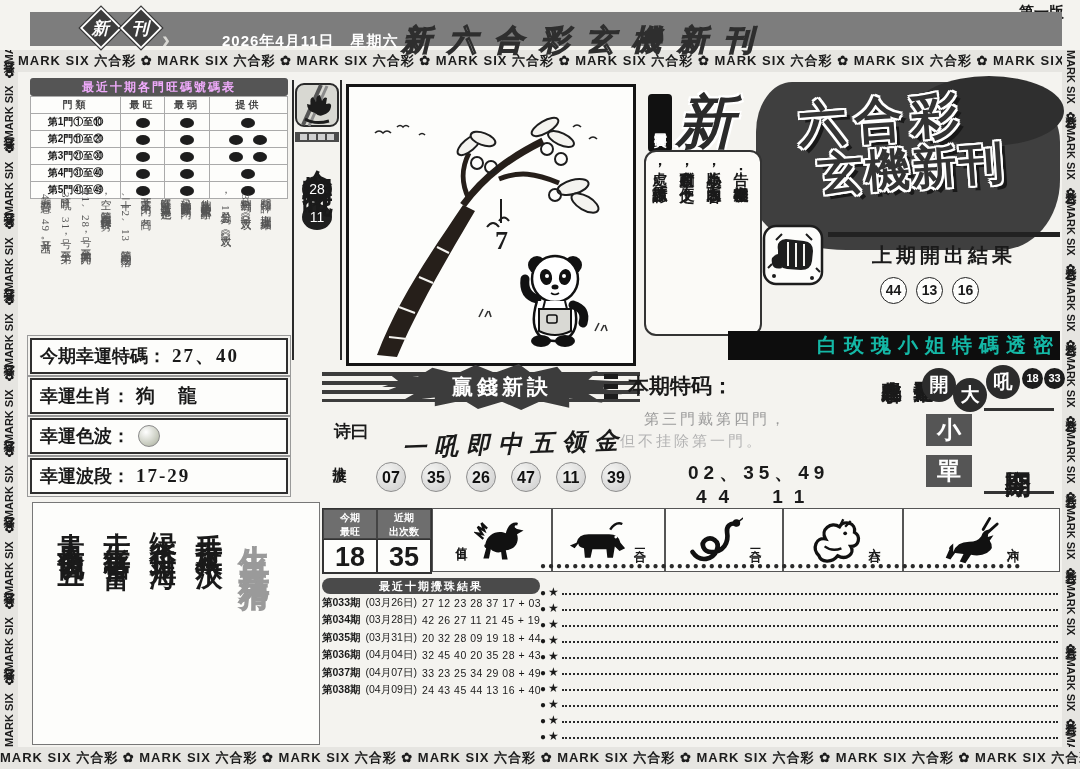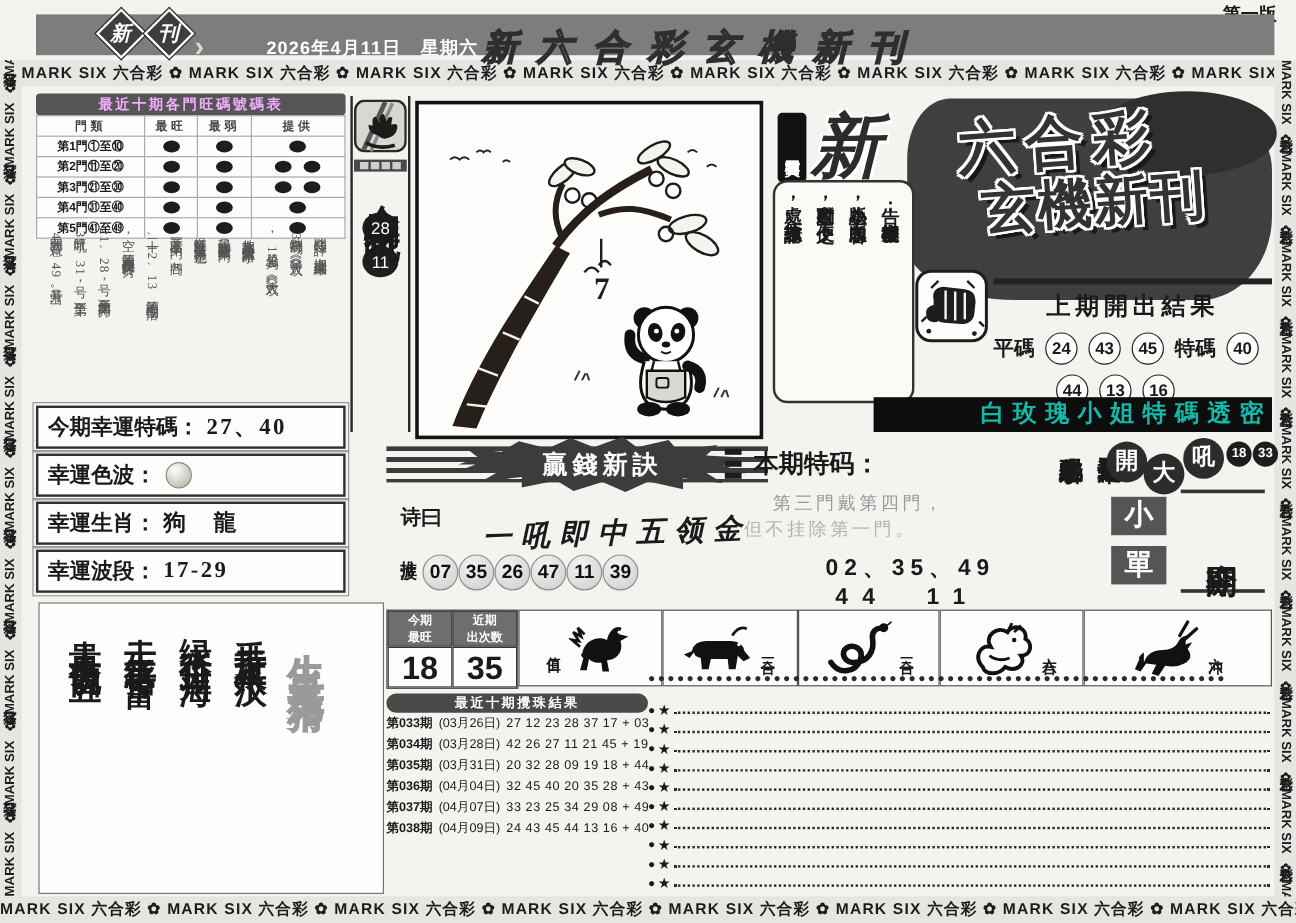--- a/index.html
+++ b/index.html
@@ -61,21 +61,21 @@
   .poem-col{font-size:27px;font-weight:bold;letter-spacing:5px;margin-left:10px;font-family:"Liberation Serif",serif;}
 
   
   #tip-lines{left:322px;top:372px;width:318px;height:30px;background:repeating-linear-gradient(180deg,#3c3c3c 0 4px,transparent 4px 9px);}
   #tip-star{left:382px;top:364px;width:240px;height:46px;background:#3c3c3c;display:flex;align-items:center;justify-content:center;
     clip-path:polygon(0% 50%,7% 38%,3% 22%,15% 27%,21% 8%,31% 21%,39% 2%,47% 19%,57% 0%,62% 19%,73% 6%,76% 24%,90% 15%,86% 34%,100% 38%,92% 52%,100% 66%,86% 65%,92% 84%,78% 75%,78% 95%,66% 81%,58% 100%,50% 82%,40% 98%,34% 79%,22% 92%,22% 73%,8% 81%,14% 63%,0% 62%,6% 50%);}
   #tip-banner-text{color:#fff;font-weight:bold;font-size:21px;letter-spacing:4px;font-family:"Liberation Serif",serif;}
   #tip-poemlabel{left:334px;top:420px;font-size:17px;font-weight:bold;font-family:"Liberation Serif",serif;}
   #tip-verse{left:402px;top:428px;font-size:24px;font-weight:bold;font-style:italic;letter-spacing:8px;font-family:"Liberation Serif",serif;transform:rotate(-2deg);}
   #tip-wave{left:330px;top:456px;writing-mode:vertical-rl;font-size:14px;font-weight:bold;font-family:"Liberation Serif",serif;letter-spacing:2px;}
-  #tip-nums{left:352px;top:462px;display:flex;}
+  #tip-nums{left:376px;top:462px;display:flex;gap:15px;}
   .numball{width:30px;height:30px;border-radius:50%;border:1px solid #8e8e8e;background:radial-gradient(circle at 35% 30%,#f4f4f2,#cccccc);text-align:center;line-height:30px;font-weight:bold;font-size:16px;color:#111;}
 
   
   #special-box{left:604px;top:368px;width:270px;height:138px;}
   .dash{position:absolute;width:14px;height:5px;background:#1c1c1c;left:0;}
   #special-title{position:absolute;left:24px;top:4px;font-size:21px;font-weight:bold;font-family:"Liberation Serif",serif;}
   .faded1{position:absolute;left:40px;top:42px;font-size:15px;color:#9a9a9a;letter-spacing:3px;font-family:"Liberation Serif",serif;}
   .faded2{position:absolute;left:16px;top:64px;font-size:15px;color:#b3b3b3;letter-spacing:3px;font-family:"Liberation Serif",serif;}
   #special-n1{position:absolute;left:84px;top:92px;font-size:19px;font-weight:bold;letter-spacing:5px;}
   #special-n2{position:absolute;left:92px;top:116px;font-size:19px;font-weight:bold;letter-spacing:12px;}
@@ -287,26 +287,26 @@
       <path d="M246 244 l4 -8 M252 244 l3 -6 M258 244 l-2 -6" stroke="#333" stroke-width="1.6"></path>
     </svg>
   </div>
 
   <div class="abs" id="lucky">
       <div class="lucky-row">
         <span class="lucky-label">今期幸運特碼：</span>
         <span class="lucky-value">27、40</span>
       </div>
       <div class="lucky-row">
+        <span class="lucky-label">幸運生肖：</span>
+        <span class="lucky-value">狗　龍</span>
+      </div>
+      <div class="lucky-row">
         <span class="lucky-label">幸運色波：</span>
         <span class="ballwave"></span>
-      </div>
-      <div class="lucky-row">
-        <span class="lucky-label">幸運生肖：</span>
-        <span class="lucky-value">狗　龍</span>
       </div>
       <div class="lucky-row">
         <span class="lucky-label">幸運波段：</span>
         <span class="lucky-value">17-29</span>
       </div>
     </div>
 
   <div class="abs" id="poem-box">
     <div id="poem-inner">
         <div style="font-size: 30px; font-weight: bold; letter-spacing: 12px; color: rgb(255, 255, 255); -webkit-text-stroke: 1.4px rgb(154, 154, 154); margin-left: 6px; padding-top: 10px;">生肖竞猜</div>
@@ -366,28 +366,20 @@
     <path d="M16 26 q-2 -10 8 -11 l18 2 q9 1 9 10 l-1 10 q-1 9 -11 9 l-14 -1 q-9 -1 -9 -9 z" fill="#1d1d1d"></path>
     <path d="M26 18 v24 M34 19 v24 M42 20 v22" stroke="#f4f3ef" stroke-width="2"></path>
     <path d="M16 30 q-8 2 -6 10 q2 6 10 4" fill="#1d1d1d"></path>
     <circle cx="12" cy="52" r="2" fill="#1d1d1d"></circle>
       <circle cx="50" cy="54" r="2" fill="#1d1d1d"></circle>
   </svg>
 
   <div class="abs" id="lastdraw">
     <div id="ld-rule"></div>
     <div id="ld-title">上期開出結果</div>
-    <div class="ld-row" id="ld-row1">
-        <span class="ld-label">平碼</span>
-        <span class="ld-circ">24</span>
-        <span class="ld-circ">43</span>
-        <span class="ld-circ">45</span>
-        <span class="ld-label">特碼</span>
-        <span class="ld-circ">40</span>
-      </div>
     <div class="ld-row" id="ld-row2">
         <span class="ld-circ">44</span>
         <span class="ld-circ">13</span>
         <span class="ld-circ">16</span>
       </div>
   </div>
   <div class="abs" id="rose-banner">白玫瑰小姐特碼透密</div>
 
   <div class="abs" id="roar">
       <div class="roar-big" style="left: 0px; top: 6px;">開</div>

